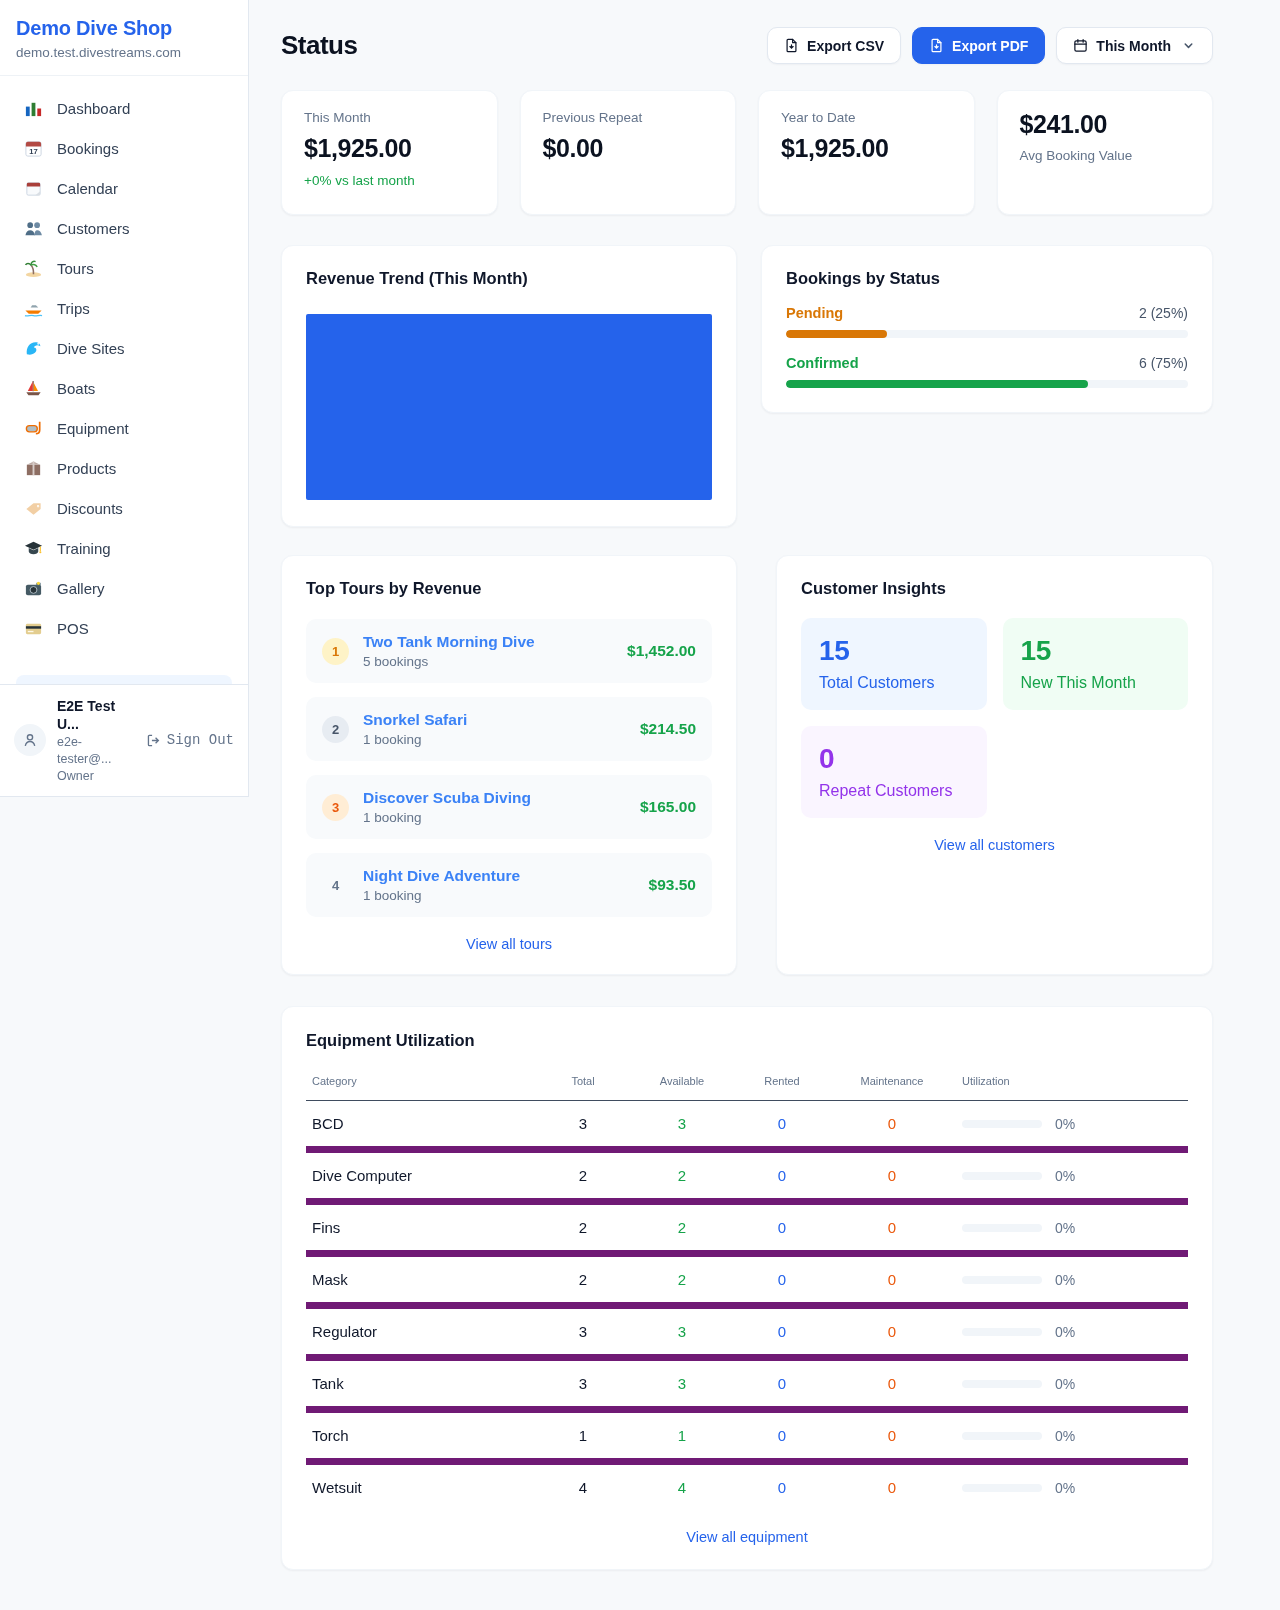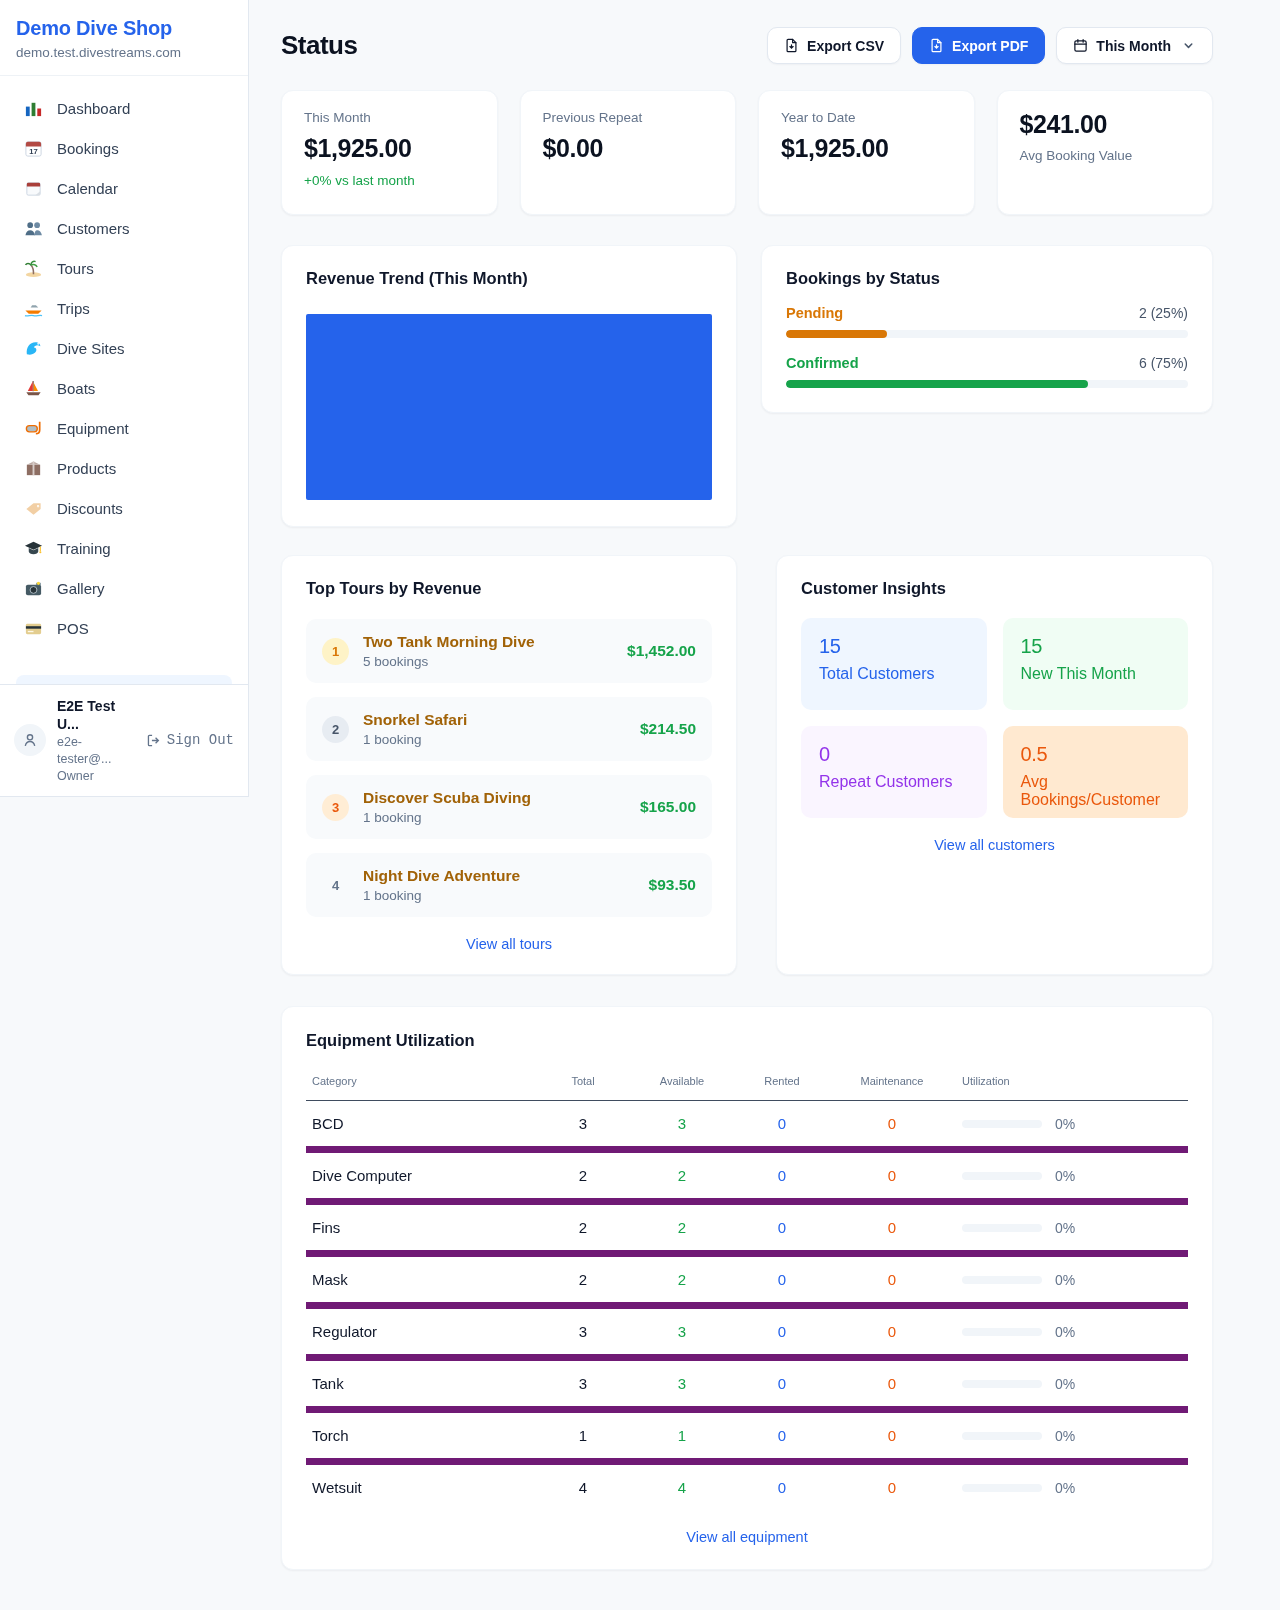--- a/index.html
+++ b/index.html
@@ -100,32 +100,32 @@
   .tour-row.first { margin-top:21px; }
   .rank {
     width:27px; height:27px; border-radius:50%; flex:0 0 27px;
     display:flex; align-items:center; justify-content:center;
     font-size:13px; font-weight:600;
   }
   .rank-1 { background:#fef3c7; color:#d97706; }
   .rank-2 { background:#e7ecf2; color:#475569; }
   .rank-3 { background:#ffedd5; color:#ea580c; }
   .rank-4 { background:transparent; color:#64748b; }
-  .tour-name { font-size:15.5px; font-weight:600; color:#a16207; }
+  .tour-name { font-size:15.5px; font-weight:600; color:#3b82f6; }
   .tour-bookings { font-size:13.5px; color:#64748b; margin-top:3px; }
   .tour-revenue { margin-left:auto; font-size:15.5px; font-weight:bold; color:#16a34a; white-space:nowrap; }
   .view-link {
     display:block; margin:19px auto 2px; text-align:center;
     color:#2563eb; font-size:14.5px; text-decoration:none; background:none; border:none;
     font-family:inherit; cursor:pointer;
   }
   .insights-card { padding:23px 24px 20px; }
   .insight-grid { display:grid; grid-template-columns:1fr 1fr; gap:16px; margin-top:20px; }
   .tile { border-radius:10px; padding:17px 18px; height:92px; }
-  .tile-value { font-size:20px; font-weight:400; letter-spacing:-0.3px; }
+  .tile-value { font-size:28px; font-weight:700; letter-spacing:-0.3px; }
   .tile-label { font-size:16px; margin-top:7px; }
   .tile-blue   { background:#eff6ff; } .tile-blue .tile-value, .tile-blue .tile-label { color:#2563eb; }
   .tile-green  { background:#f0fdf4; } .tile-green .tile-value, .tile-green .tile-label { color:#16a34a; }
   .tile-purple { background:#faf5ff; } .tile-purple .tile-value, .tile-purple .tile-label { color:#9333ea; }
   .tile-orange { background:#ffe9d0; } .tile-orange .tile-value, .tile-orange .tile-label { color:#ea580c; }
   
   .equipment-card { margin-top:31px; padding:24px 24px 22px; }
   table { width:100%; border-collapse:collapse; margin-top:17px; }
   th {
     font-size:11px; font-weight:normal; color:#64748b; text-align:center;
@@ -456,24 +456,20 @@
             <div class="tile-label">Total Customers</div>
           </div>
           <div class="tile tile-green">
             <div class="tile-value">15</div>
             <div class="tile-label">New This Month</div>
           </div>
           <div class="tile tile-purple">
             <div class="tile-value">0</div>
             <div class="tile-label">Repeat Customers</div>
           </div>
-          <div class="tile tile-orange">
-            <div class="tile-value">0.5</div>
-            <div class="tile-label">Avg Bookings/Customer</div>
-          </div>
         </div>
         <a class="view-link">View all customers</a>
       </div>
     </div>
 
     <div class="card equipment-card">
       <div class="card-title">Equipment Utilization</div>
       <table>
         <thead>
           <tr>

